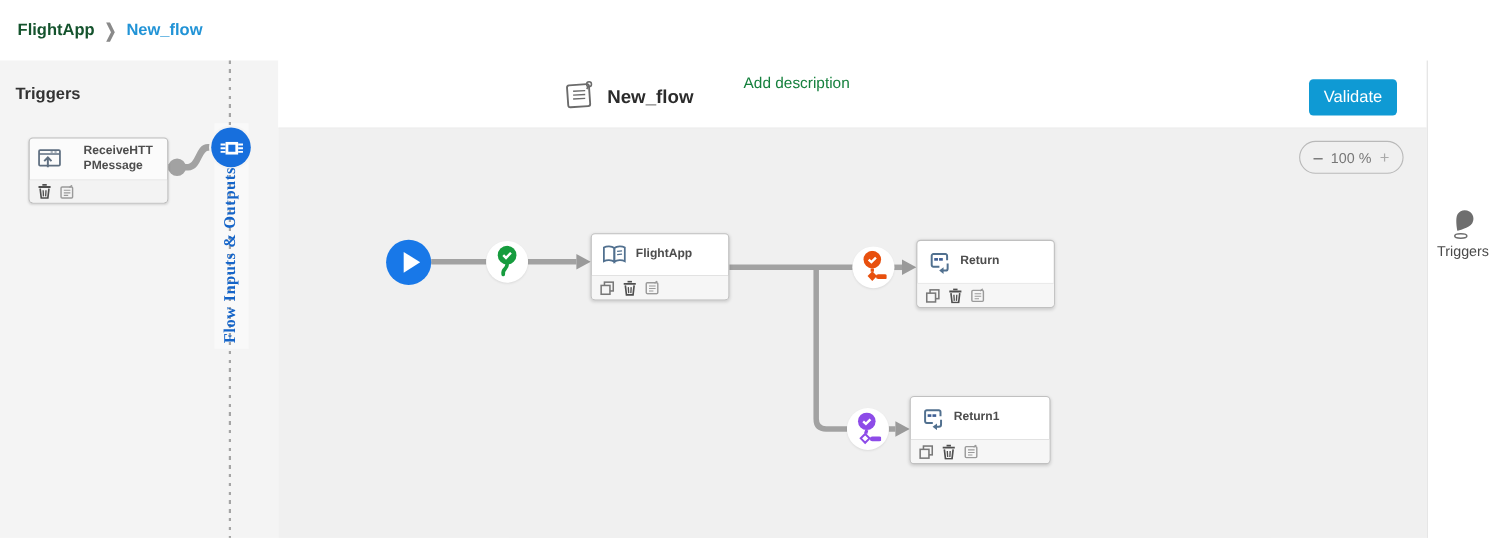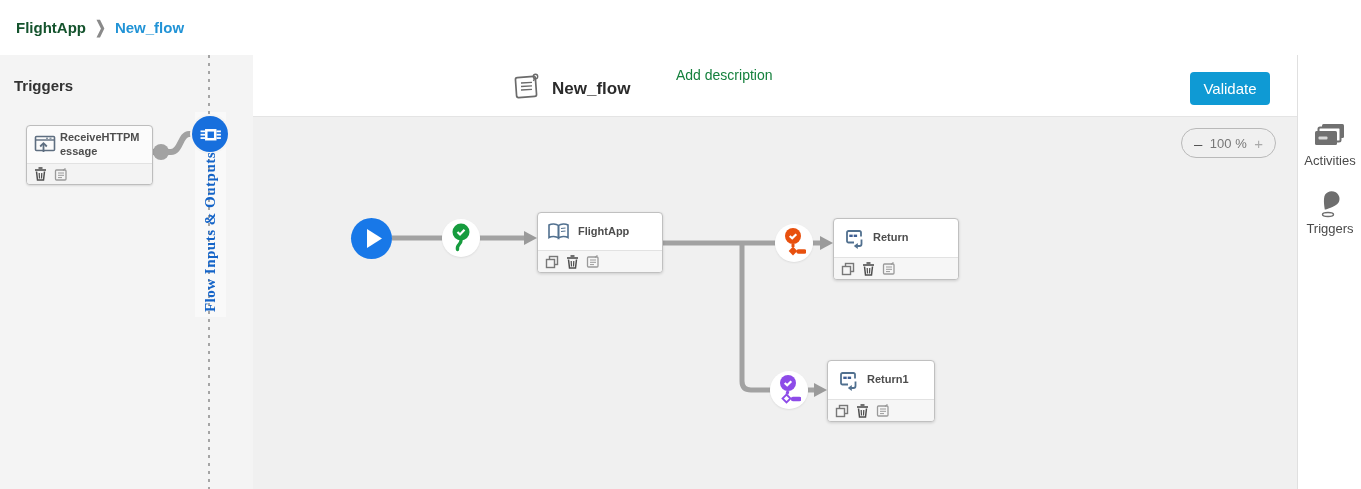--- a/index.html
+++ b/index.html
@@ -16,21 +16,21 @@
 
   
   .left-panel { position:absolute; left:0; top:55px; width:253px; height:434px; background:#f4f4f4; }
   .left-heading { position:absolute; left:14px; top:22px; font-size:15px; font-weight:bold; color:#333; }
   .io-band { position:absolute; left:195px; top:57px; width:31px; height:205px; background:#f9f9f9; }
   .dotted-line { position:absolute; left:208px; top:0; width:2px; height:434px;
     background:repeating-linear-gradient(to bottom,#a5a5a5 0 3px,transparent 3px 8px); }
   .trigger-card { position:absolute; left:26px; top:70px; width:127px; height:60px;
     background:#fbfbfb; border:1px solid #bdbdbd; border-radius:4px;
     box-shadow:0 1px 2px rgba(0,0,0,.12); display:flex; flex-direction:column; cursor:pointer; }
-  .trigger-card .card-main { flex:1; display:flex; align-items:center; gap:4px; padding:0 7px; }
+  .trigger-card .card-main { flex:1; display:flex; align-items:center; gap:20px; padding:0 7px; }
   .card-label { font-size:11px; font-weight:bold; color:#4d4d4d; line-height:1.25; word-break:break-all; }
   .card-footer { height:21px; border-top:1px solid #e2e2e2; background:#f3f3f3;
     border-radius:0 0 3px 3px; display:flex; align-items:center; gap:7px; padding:0 7px; }
   .io-node { position:absolute; left:192px; top:61px; width:36px; height:36px; border-radius:50%;
     background:var(--io-blue); display:flex; align-items:center; justify-content:center; cursor:pointer;
     box-shadow:0 0 0 2px #f4f4f4; }
   .io-label { position:absolute; left:210px; top:177px; transform:translate(-50%,-50%) rotate(-90deg);
     white-space:nowrap; font-family:"Liberation Serif", serif; font-weight:bold; font-size:15px;
     color:var(--io-text-blue); letter-spacing:.5px; cursor:pointer; }
   .left-conn { position:absolute; left:0; top:0; pointer-events:none; }
@@ -66,21 +66,21 @@
     box-shadow:0 1px 2px rgba(0,0,0,.08); }
   .branch-green  { left:189px; top:102px; color:var(--branch-green); }
   .branch-orange { left:522px; top:107px; color:var(--branch-orange); }
   .branch-purple { left:517px; top:254px; color:var(--branch-purple); }
   .node-card { position:absolute; background:#fff; border:1px solid #c0c0c0; border-radius:4px;
     box-shadow:0 1px 3px rgba(0,0,0,.15); display:flex; flex-direction:column; cursor:pointer; }
   .node-card .card-main { flex:1; display:flex; align-items:center; gap:8px; padding:0 9px; }
   .node-card .card-footer { height:22px; background:#f6f6f6; }
   .card-logmessage { left:284px; top:95px;  width:126px; height:61px; }
   .card-return    { left:580px; top:101px; width:126px; height:62px;justify-content:center; }
-  .card-return1   { left:574px; top:243px; width:108px; height:62px; }
+  .card-return1   { left:574px; top:243px; width:128px; height:62px; }
   .mini-icon { display:flex; cursor:pointer; }
 
   
   .right-panel { position:absolute; left:1297px; top:55px; width:64px; height:434px; background:#fff;
     border-left:1px solid #e0e0e0; }
   .rp-item { position:absolute; left:0; width:64px; display:flex; flex-direction:column;
     align-items:center; gap:3px; cursor:pointer; }
   .rp-item span { font-size:13px; color:#4a4a4a; }
   .rp-activities { top:68px; } .rp-triggers { top:135px; } .rp-notes { top:203px; }
 </style>
@@ -351,31 +351,20 @@
           <line x1="4" y1="7.3" x2="10" y2="7.3" stroke="#9a9a9a" stroke-width="1"></line>
           <line x1="4" y1="9.6" x2="8" y2="9.6" stroke="#9a9a9a" stroke-width="1"></line>
           <line x1="9" y1="2.5" x2="11.5" y2="0.5" stroke="#9a9a9a" stroke-width="1.3"></line>
         </svg>
       </span>
     </div>
   </div>
 </div>
 
 <div class="right-panel">
-  <div class="rp-item rp-activities">
-    <span class="mini-icon">
-      <svg width="32" height="27" viewBox="0 0 32 27">
-        <rect x="8" y="1" width="22" height="14" rx="1.5" fill="#707070"></rect>
-        <rect x="4.5" y="4.5" width="22" height="14" rx="1.5" fill="#fff" stroke="#707070" stroke-width="2"></rect>
-        <rect x="1" y="8" width="22" height="14" rx="1.5" fill="#707070"></rect>
-        <rect x="4.5" y="13.5" width="9" height="3" rx="1" fill="#d8d8d8"></rect>
-      </svg>
-    </span>
-    <span>Activities</span>
-  </div>
   <div class="rp-item rp-triggers">
     <span class="mini-icon">
       <svg width="28" height="28" viewBox="0 0 28 28">
         <g transform="rotate(32 15 10)">
           <path d="M15,1 C10.6,1 7.2,4.4 7.2,8.5 c0,5 7.8,13 7.8,13 s7.8,-8 7.8,-13 C22.8,4.4 19.4,1 15,1 z" fill="#6e6e6e"></path>
         </g>
         <ellipse cx="12" cy="24.5" rx="5.5" ry="2" fill="none" stroke="#6e6e6e" stroke-width="1.4"></ellipse>
       </svg>
     </span>
     <span>Triggers</span>

